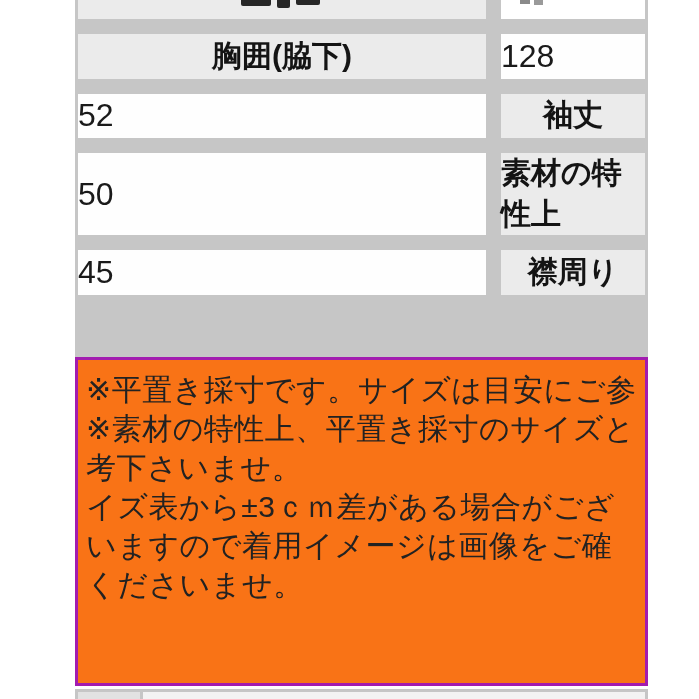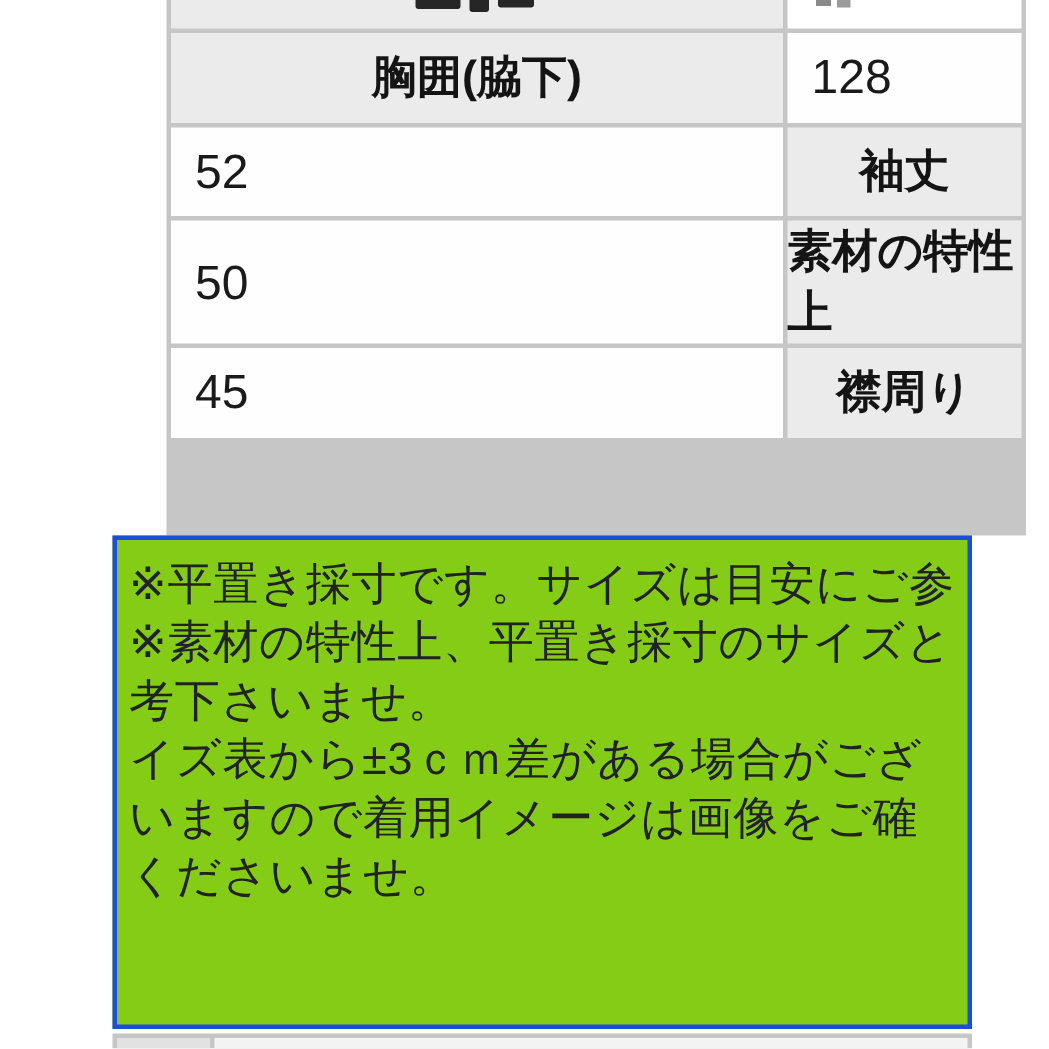--- a/index.html
+++ b/index.html
@@ -12,52 +12,50 @@
   }
   
   .size-table{
     position:absolute;left:75px;top:0;
     width:573px;height:357px;
     box-sizing:border-box;
     background:#c6c6c6;
     display:grid;
     grid-template-columns:408px 1fr;
     grid-template-rows:19px repeat(5,1fr);
-    gap:3px;
+    gap:15px;
     padding:0 3px 3px 3px;
-    margin-left:36px;
   }
   .cell{box-sizing:border-box;}
   .cell.label{
     background:#ebebeb;
     display:flex;align-items:center;justify-content:center;
     font-size:30px;font-weight:700;color:#141414;
   }
   .cell.value{
     background:#fefefe;
     display:flex;align-items:center;
-    padding-left:16px;
     font-size:32px;color:#1a1a1a;
   }
   .cell.partial{position:relative;overflow:hidden;}
   .cell.partial.label{background:#ebebeb;}
   .cell.partial.value{background:#ffffff;}
   .sm{position:absolute;top:0;background:#262626;}
   .sm.s1{left:163px;width:30px;height:6px;border-radius:0 0 2px 2px;}
   .sm.s2{left:199px;width:13px;height:8px;border-radius:0 0 2px 2px;}
   .sm.s3{left:218px;width:24px;height:5px;border-radius:0 0 2px 2px;}
   .sm.v1{left:19px;width:10px;height:4px;background:#8a8a8a;}
   .sm.v2{left:33px;width:9px;height:5px;background:#9a9a9a;}
   
   .notes{
     position:absolute;left:75px;top:357px;
     width:573px;height:329px;
     box-sizing:border-box;
-    background:#84cc16;
-    border:3px solid #1d4ed8;
+    background:#f97316;
+    border:3px solid #a21caf;
     padding:10px 4px 0 8px;
   }
   .note-line{
     font-size:30px;line-height:39px;
     color:#222222;
     white-space:nowrap;
     letter-spacing:0.5px;
   }
   
   .bottom-table{

